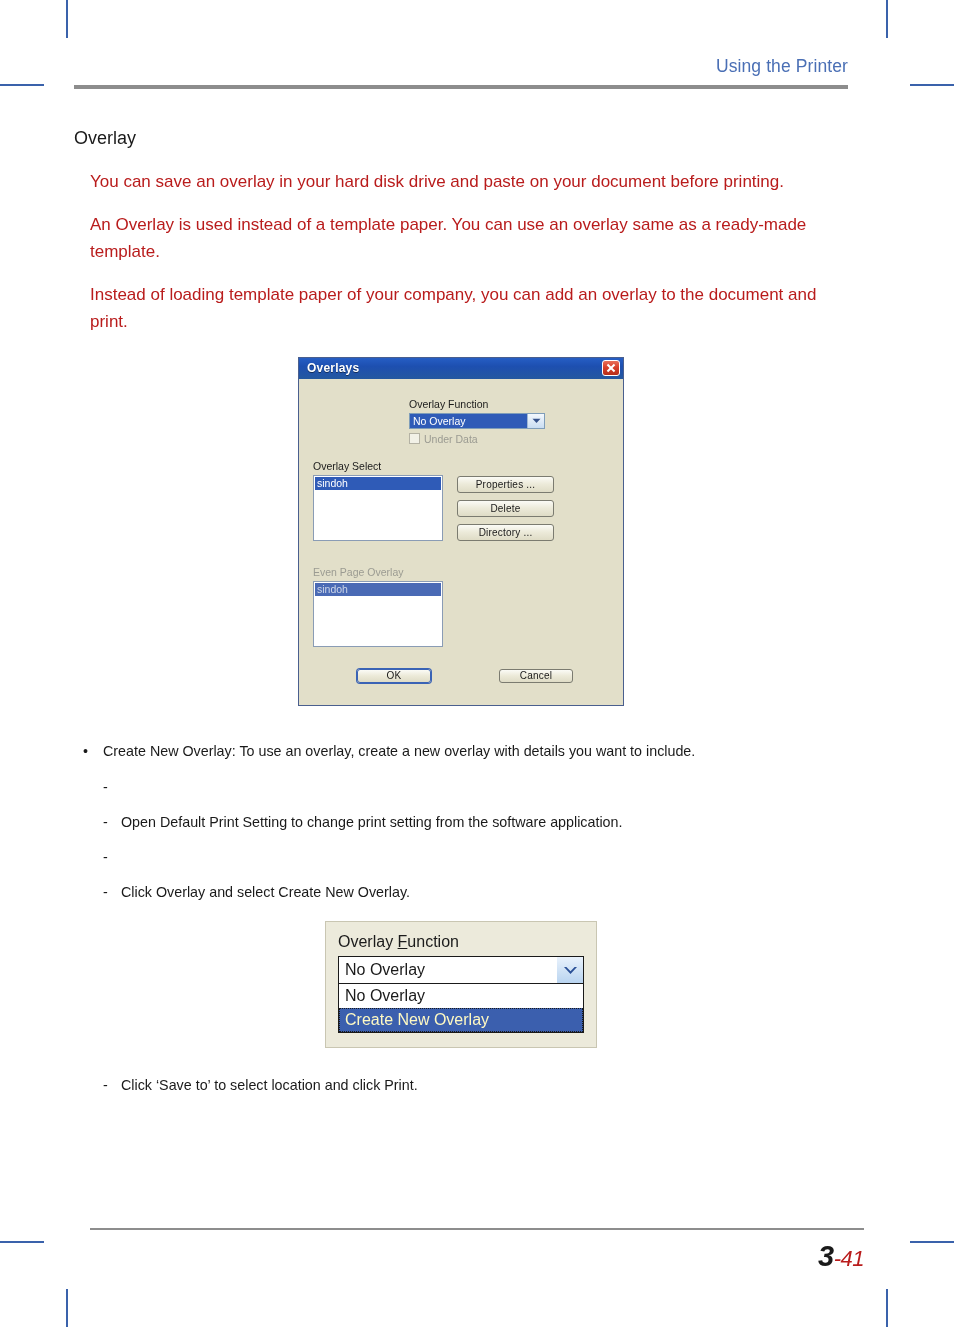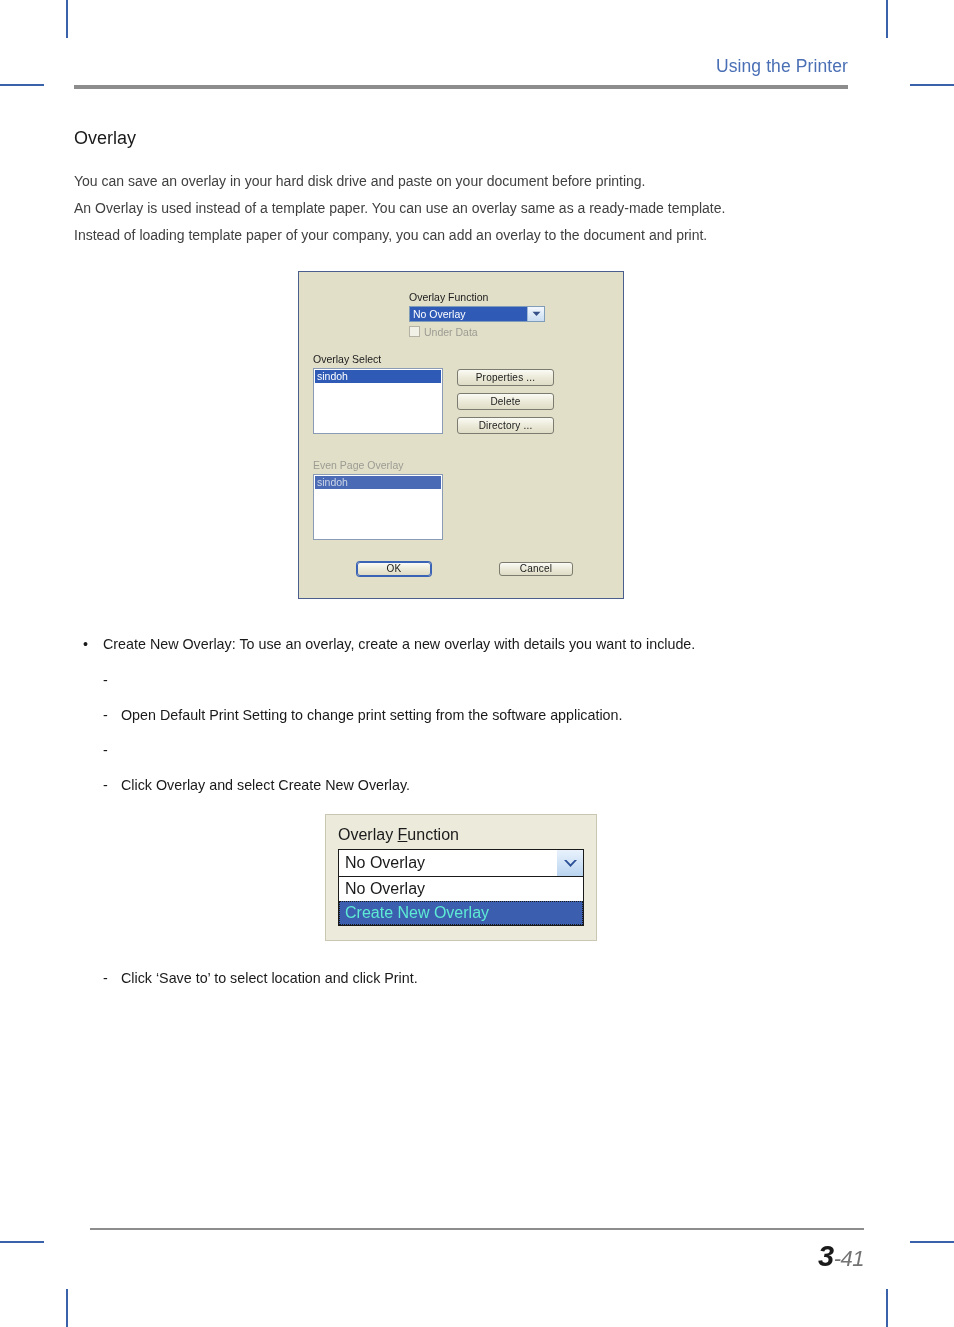--- a/index.html
+++ b/index.html
@@ -63,24 +63,24 @@
     width: 774px;
   }
   .section-title {
     font-size: 18px;
     font-weight: normal;
     color: #1a1a1a;
     margin: 0 0 18px 0;
     line-height: 1.2;
   }
   .para {
-    font-size: 14px;
+    font-size: 17px;
     line-height: 27px;
-    margin: 0;
-    color: #404040;
+    margin: 16px;
+    color: #b91c1c;
   }
 
   
   .fig-dialog-wrap {
     margin-top: 22px;
     display: flex;
     justify-content: center;
   }
   .dlg {
     width: 326px;
@@ -311,21 +311,21 @@
   }
   .fc-opt {
     font-size: 16px;
     line-height: 24px;
     padding: 0 6px;
     color: #1a1a1a;
     white-space: nowrap;
   }
   .fc-opt.selected {
     background: #3b5fae;
-    color: #5eead4;
+    color: #fef9c3;
     outline: 1px dotted #1a1a1a;
     outline-offset: -1px;
   }
 
   
   .bullets-tail { margin-top: 26px; }
 
   
   .footer {
     position: absolute;
@@ -345,21 +345,21 @@
   .pg-major {
     font-size: 29px;
     font-weight: bold;
     font-style: italic;
     color: #1a1a1a;
     letter-spacing: -0.5px;
   }
   .pg-minor {
     font-size: 22px;
     font-style: italic;
-    color: #737373;
+    color: #b91c1c;
     letter-spacing: -0.5px;
   }
 </style>
 </head>
 <body>
 
 <div class="crop v tl-v"></div>
 <div class="crop h tl-h"></div>
 <div class="crop v tr-v"></div>
 <div class="crop h tr-h"></div>
@@ -379,20 +379,24 @@
 
     <h2 class="section-title">Overlay</h2>
 
     <p class="para">You can save an overlay in your hard disk drive and paste on your document before printing.</p>
     <p class="para">An Overlay is used instead of a template paper. You can use an overlay same as a ready-made template.</p>
     <p class="para">Instead of loading template paper of your company, you can add an overlay to the document and print.</p>
 
     <div class="fig-dialog-wrap">
       <div class="dlg">
 
+        <div class="dlg-titlebar">
+          <div class="dlg-title">Overlays</div>
+          <div class="dlg-close"></div>
+        </div>
 
         <div class="dlg-body">
 
           <div class="row-func">
             <div class="fld-label">Overlay Function</div>
             <div class="combo">
               <div class="combo-value">No Overlay</div>
               <div class="combo-arrow">
                 <svg width="9" height="6" viewBox="0 0 9 6">
                   <path d="M0.5 0.8 L4.5 5 L8.5 0.8 Z" fill="#36518a"></path>

